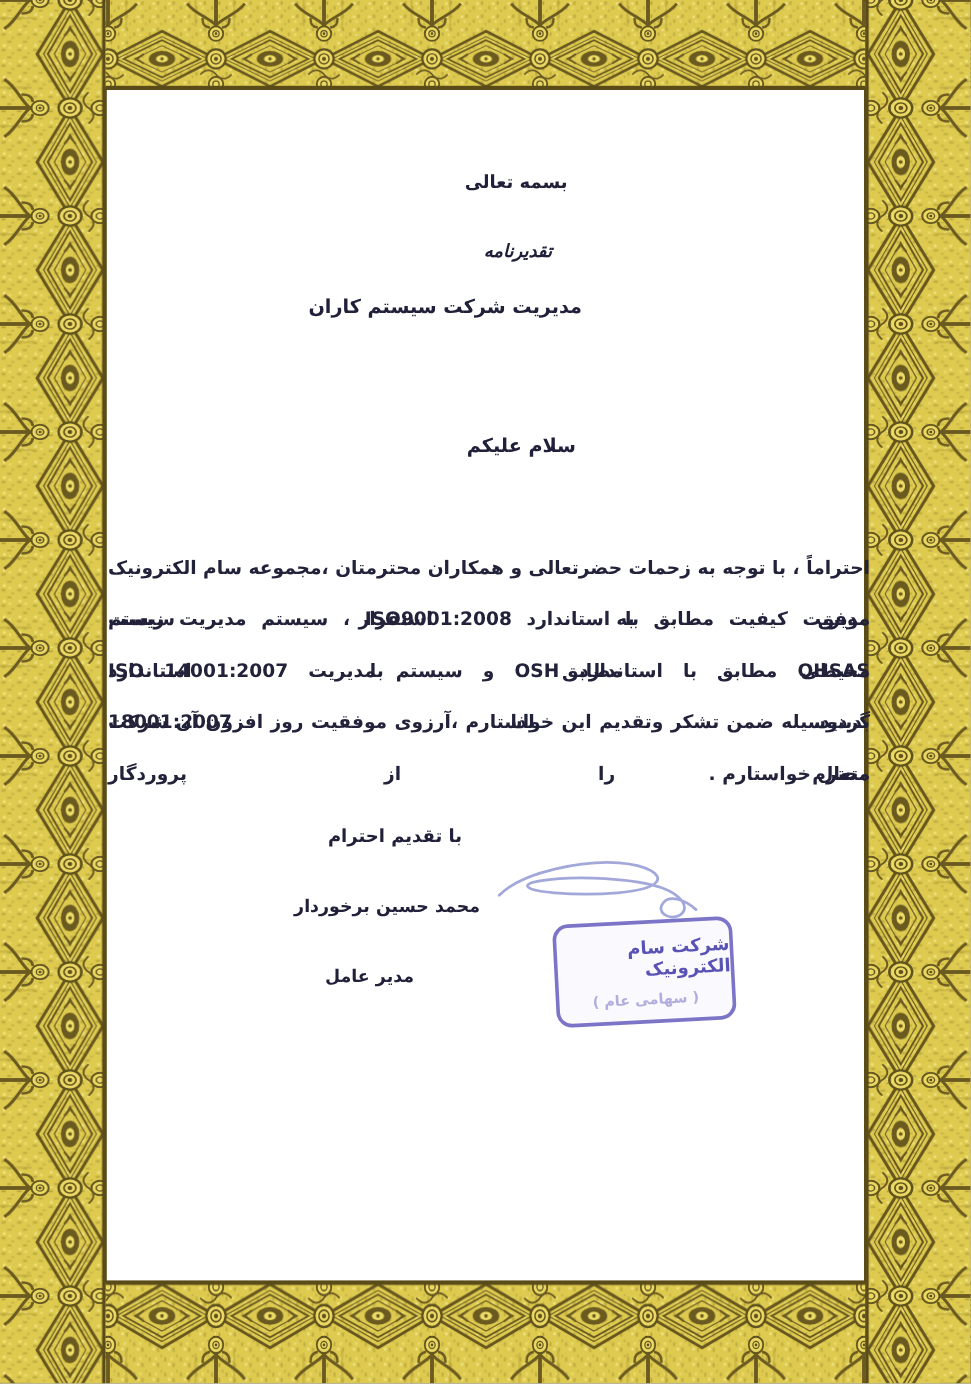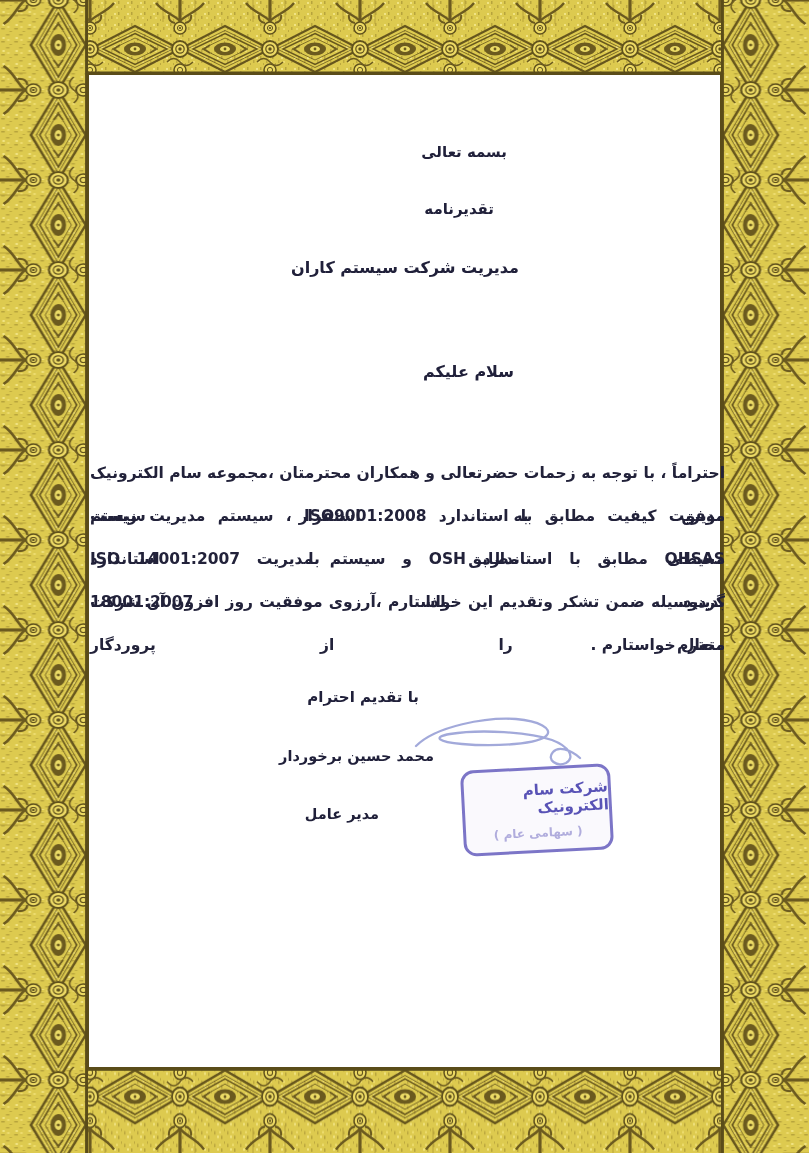--- a/index.html
+++ b/index.html
@@ -2,21 +2,21 @@
 <html lang="fa"><head>
 <meta charset="utf-8">
 <style>
   html,body { margin:0; padding:0; background:#888; }
   .page {
     position:relative; width:809px; height:1153px; margin:0 auto;
     background:#ffffff; overflow:hidden;
     font-family:"DejaVu Sans", sans-serif;
   }
   .border-svg { position:absolute; left:0; top:0; width:809px; height:1153px; display:block; }
-  .content { position:absolute; left:0; top:0; width:729px; height:1153px; color:#20203a;padding-left:34px; }
+  .content { position:absolute; left:0; top:0; width:729px; height:1153px; color:#20203a; }
   .t { position:absolute; font-weight:bold; white-space:nowrap; color:#20203a; }
   .fs15 { font-size:15px; }
   .fs16 { font-size:16px; }
   .fs14 { font-size:14.5px; }
   .body-block { position:absolute; left:90px; top:452px; width:635px; }
   .body-line {
     direction:rtl; unicode-bidi:plaintext;
     text-align:justify; text-align-last:justify; -moz-text-align-last:justify;
     font-weight:bold; font-size:15.5px; line-height:43px; height:43px;
     color:#22223a;
@@ -106,23 +106,23 @@
         <rect width="1153" height="74" fill="url(#band)"></rect>
       </g>
 
     <rect x="88" y="74" width="633" height="994" fill="#ffffff" stroke="#5a4c19" stroke-width="2"></rect>
   </svg>
 
   <div class="content">
 
     <div class="t fs15" dir="rtl" style="top:143px; right:256px;">بسمه تعالی</div>
 
-    <div class="t fs15" dir="rtl" style="top:200px; right:269px;">تقدیرنامه</div>
+    <div class="t fs15" dir="rtl" style="top:200px; right:269px;font-style:italic;">تقدیرنامه</div>
 
-    <div class="t fs16" dir="rtl" style="top:246px; right:244px;margin-top:12px;">مدیریت شرکت سیستم کاران</div>
+    <div class="t fs16" dir="rtl" style="top:246px; right:244px;">مدیریت شرکت سیستم کاران</div>
 
 
     <div class="t fs16" dir="rtl" style="top:362px; right:249px;text-align:right;">سلام علیکم</div>
 
     <div class="body-block">
       <div class="body-line" dir="rtl">احتراماً ، با توجه به زحمات حضرتعالی و همکاران محترمتان ،مجموعه سام الکترونیک موفق به استقرار سیستم</div>
       <div class="body-line" dir="rtl">مدیریت کیفیت مطابق با استاندارد ISO9001:2008 ، سیستم مدیریت زیست محیطی مطابق با استاندارد</div>
       <div class="body-line" dir="rtl">ISO 14001:2007 و سیستم مدیریت  OSH مطابق با استاندارد OHSAS 18001:2007 گردید. لذا</div>
       <div class="body-line" dir="rtl">بدینوسیله ضمن تشکر وتقدیم این خواستارم ،آرزوی موفقیت روز افزون آن شرکت محترم را  از پروردگار</div>
       <div class="body-line last" dir="rtl">متعال خواستارم .</div>

